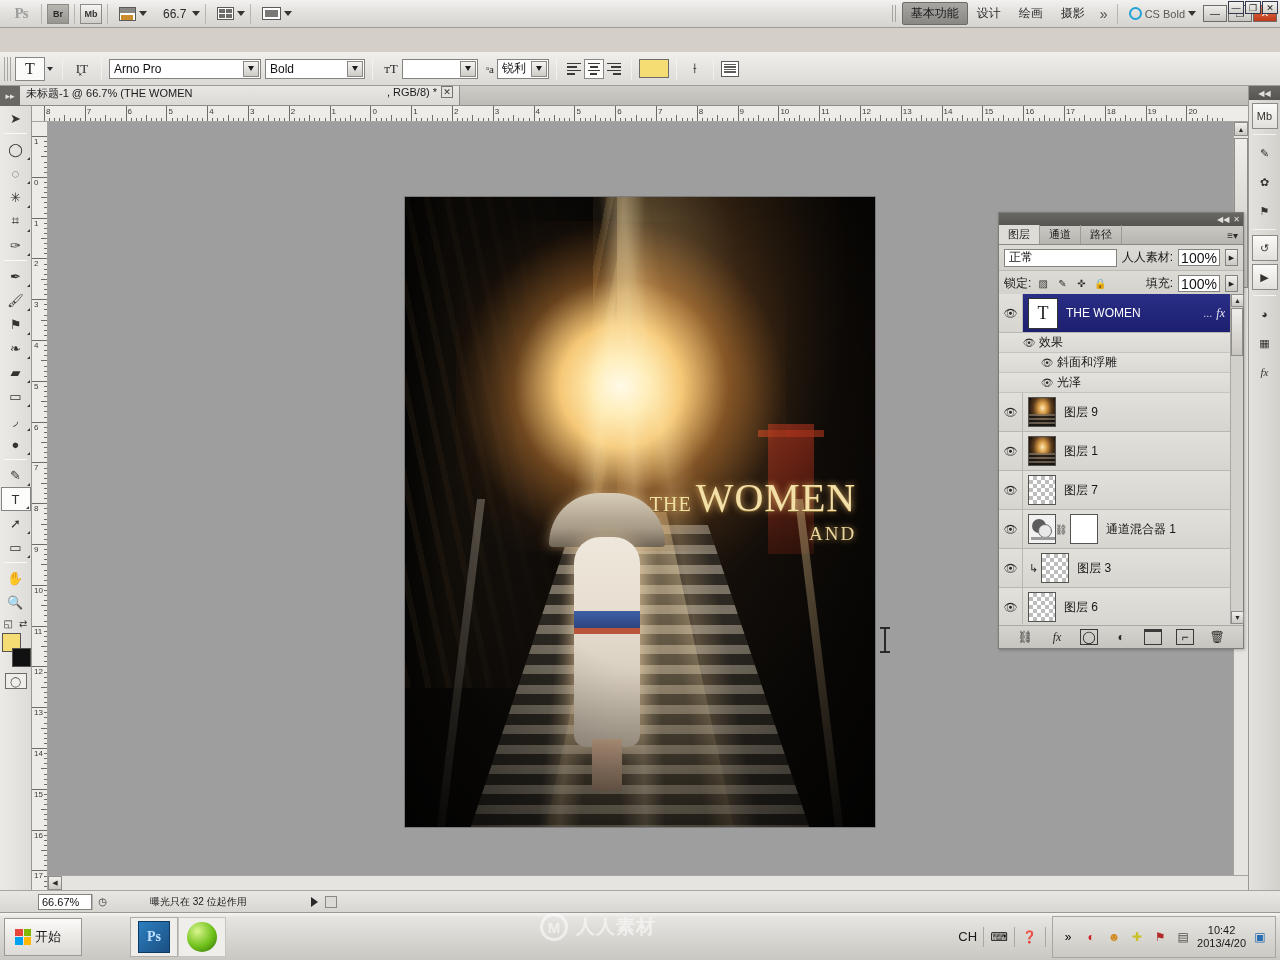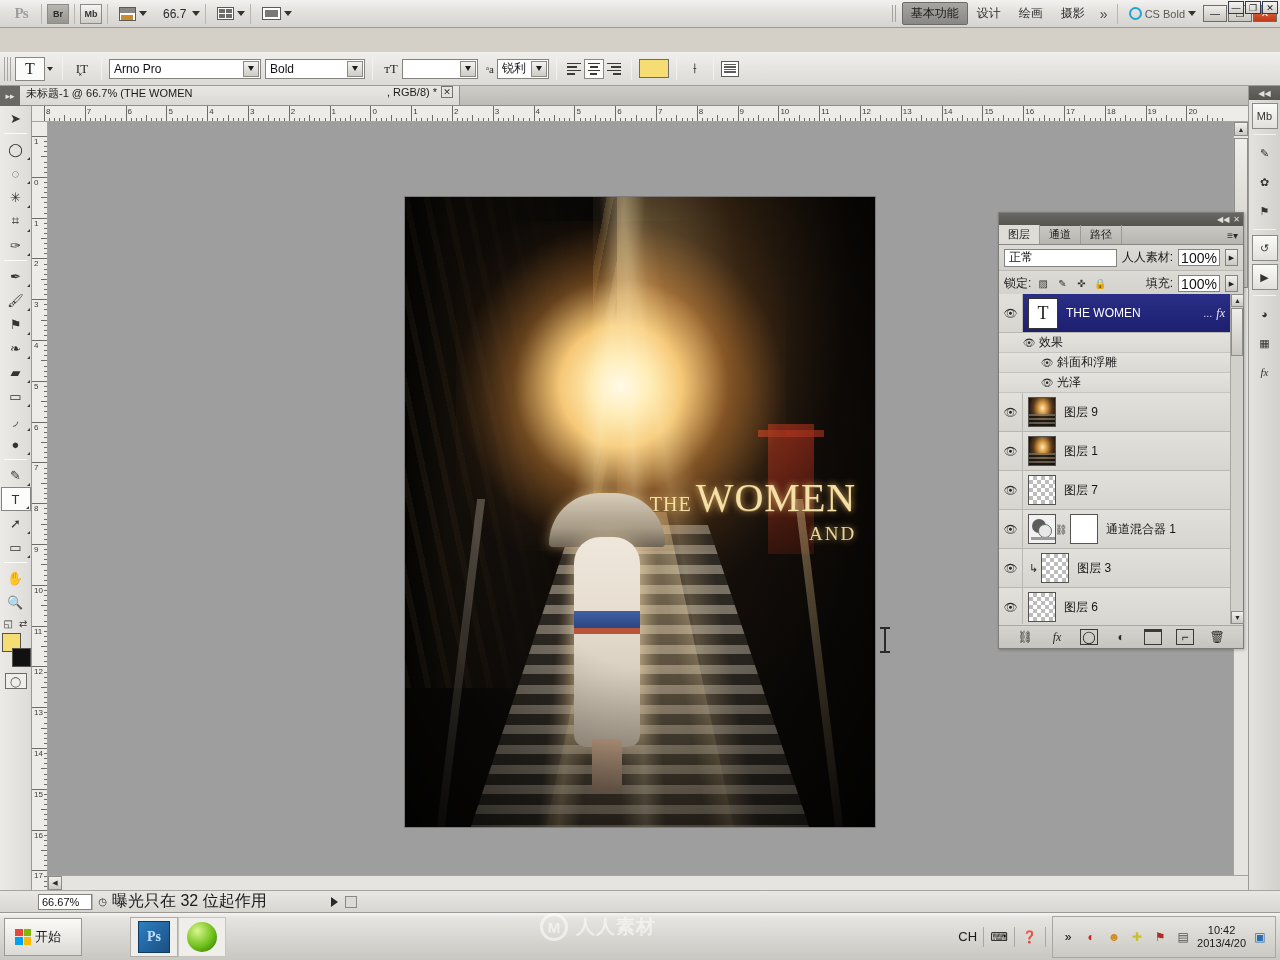--- a/index.html
+++ b/index.html
@@ -343,21 +343,21 @@
   
   .statusbar {
     position: absolute; left: 0; top: 890px; width: 1280px; height: 22px;
     background: linear-gradient(to bottom,#e9e7e3,#d8d6d1); border-top:1px solid #a6a4a0;
     display:flex; align-items:center;
   }
   .sb-zoom { width: 54px; height: 16px; margin-left: 38px; background:#fff; border:1px solid #84827e;
              font-size:11px; display:flex;align-items:center; padding-left:3px; color:#111;}
   .sb-ic { width:20px;height:16px;display:flex;align-items:center;justify-content:center;font-size:10px;color:#35332f;
            border-left:1px solid #b4b2ae;}
-  .sb-msg { font-size: 16px; color:#1a1a1a; }
+  .sb-msg { font-size: 10px; color:#1a1a1a; margin-left: 38px; }
   .sb-tri { margin-left: 64px; width:0;height:0;border-top:5px solid transparent;border-bottom:5px solid transparent;border-left:7px solid #2a2a2a;}
   .sb-box { width:12px;height:12px;border:1px solid #8a8884;background:#dcdad6;margin-left:7px;}
 
   
   .taskbar {
     position: absolute; left: 0; top: 912px; width: 1280px; height: 48px;
     background: linear-gradient(to bottom,#f6f5f3 0%, #e6e4e0 10%, #d8d6d1 55%, #c9c7c2 100%);
     border-top: 1px solid #9b9995; display: flex; align-items: center;
   }
   .start {

